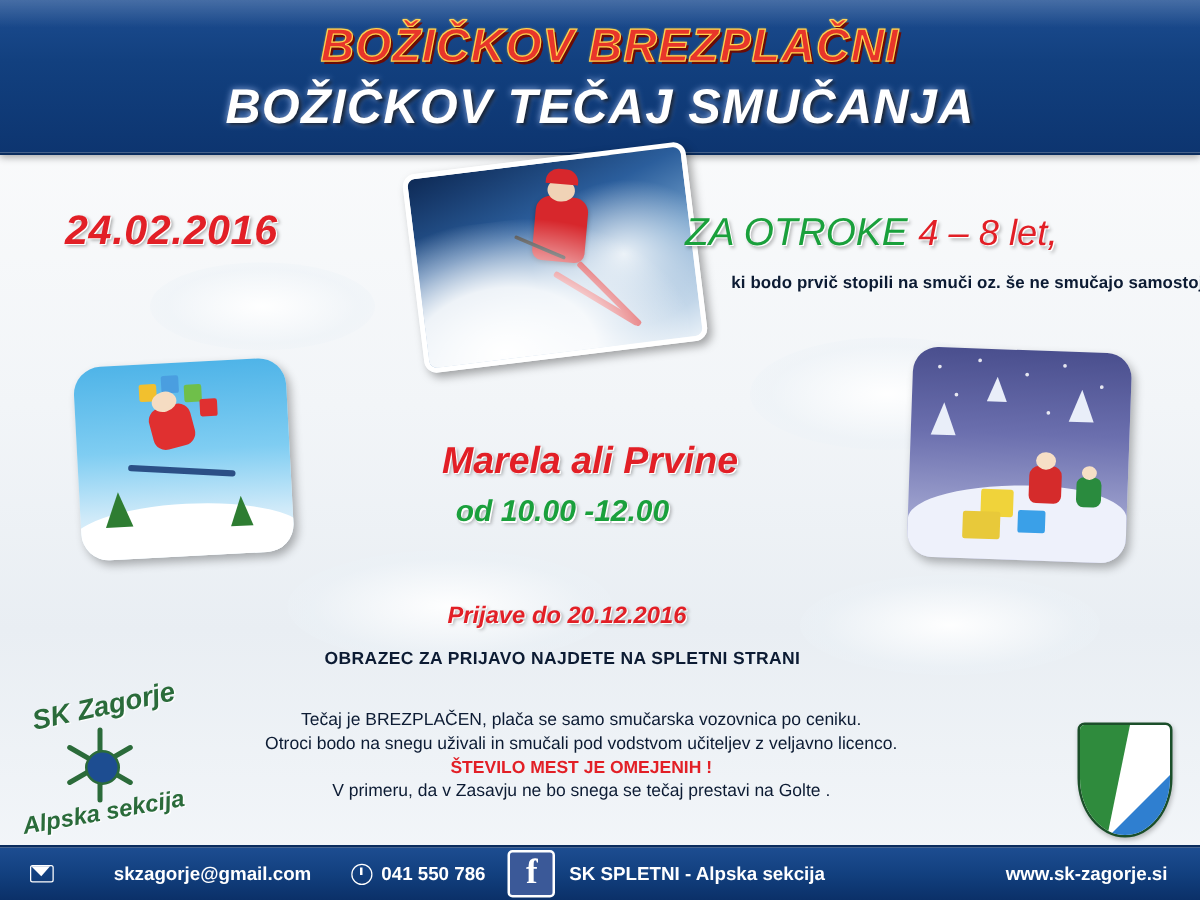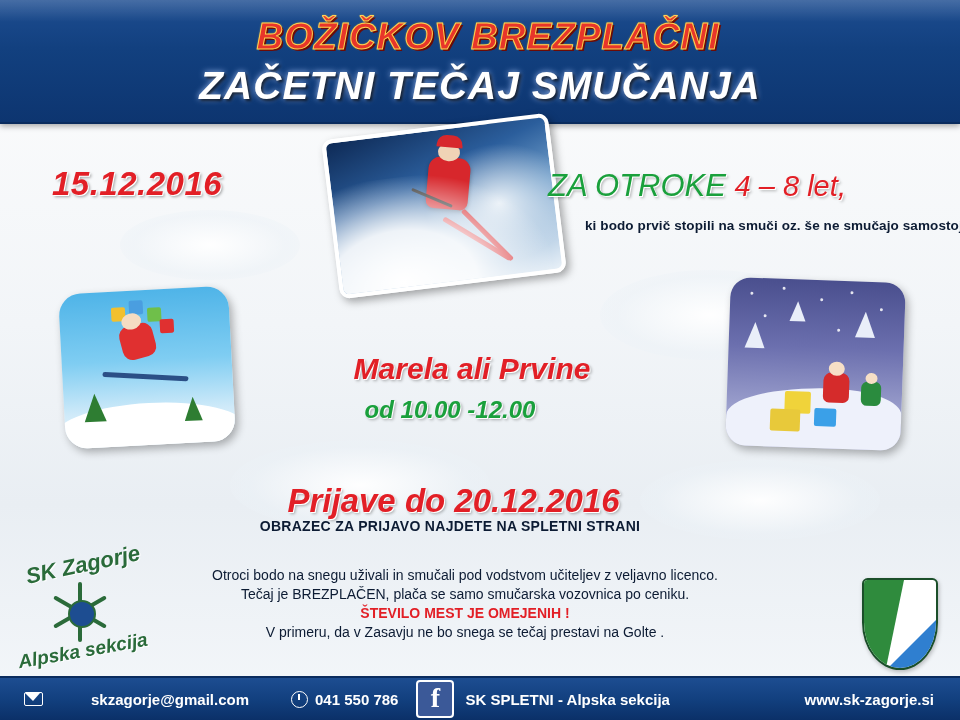--- a/index.html
+++ b/index.html
@@ -134,21 +134,21 @@
     color: #1aa03c;
     text-shadow: 1px 1px 0 #fff, 2px 2px 3px rgba(0,0,0,0.3);
     padding-right: 60px;
   }
 
   .deadline-line {
     position: absolute;
     left: 0; right: 0;
     top: 482px;
     text-align: center;
-    font-size: 33px;
+    font-size: 19px;
     font-weight: bold;
     font-style: italic;
     color: #e21f26;
     text-shadow: 1px 1px 0 #fff, 2px 2px 3px rgba(0,0,0,0.3);
     padding-right: 53px;
   }
   .deadline-sub {
     position: absolute;
     left: 0; right: 0;
     top: 518px;
@@ -468,21 +468,21 @@
     box-sizing: border-box;
   }
   .footer-item {
     display: flex;
     align-items: center;
     gap: 7px;
     font-size: 15px;
     font-weight: bold;
     white-space: nowrap;
   }
-  .footer-item.email { margin-right: 24px; gap: 48px; }
+  .footer-item.email { margin-right: 14px; gap: 48px; }
   .mail-icon {
     width: 17px; height: 12px;
     border: 1.5px solid #ffffff;
     border-radius: 2px;
     position: relative;
     display: inline-block;
   }
   .mail-icon::after {
     content: "";
     position: absolute;
@@ -529,24 +529,24 @@
 
 <div id="poster">
 
   <div class="wisp" style="left:120px; top:210px; width:180px; height:70px;"></div>
   <div class="wisp" style="left:600px; top:270px; width:220px; height:90px;"></div>
   <div class="wisp" style="left:230px; top:440px; width:260px; height:90px;"></div>
   <div class="wisp" style="left:640px; top:460px; width:240px; height:80px;"></div>
 
   <div class="header-banner">
     <div class="title-1">BOŽIČKOV BREZPLAČNI</div>
-    <div class="title-2">ZAČETNI TEČAJ SMUČANJA</div>
-  </div>
-
-  <div class="date-main">15.12.2016</div>
+    <div class="title-2">BOŽIČKOV TEČAJ SMUČANJA</div>
+  </div>
+
+  <div class="date-main">24.02.2016</div>
 
   <div class="photo-card">
     <div class="spray2"></div>
     <div class="santa-fig"></div>
     <div class="ski-stick ski-a"></div>
     <div class="ski-stick ski-b"></div>
     <div class="ski-stick pole-a"></div>
     <div class="snowspray"></div>
   </div>
 
@@ -586,22 +586,22 @@
     <div class="elf"></div>
   </div>
 
   <div class="place-line">Marela ali Prvine</div>
   <div class="time-line">od 10.00 -12.00</div>
 
   <div class="deadline-line">Prijave do 20.12.2016</div>
   <div class="deadline-sub">OBRAZEC  ZA PRIJAVO NAJDETE NA SPLETNI STRANI</div>
 
   <div class="notes">
+    <div class="note-normal">Tečaj je BREZPLAČEN, plača se samo smučarska vozovnica po ceniku.</div>
     <div class="note-normal">Otroci bodo na snegu uživali in smučali pod vodstvom učiteljev z veljavno licenco.</div>
-    <div class="note-normal">Tečaj je BREZPLAČEN, plača se samo smučarska vozovnica po ceniku.</div>
     <div class="highlight">ŠTEVILO MEST JE OMEJENIH !</div>
     <div class="note-normal">V primeru, da v Zasavju ne bo snega se tečaj prestavi na Golte .</div>
   </div>
 
   <div class="club-logo">
     <div class="arc-top">SK Zagorje</div>
     <div class="snowflake-logo">
       <span></span>
         <span></span>
         <span></span>

